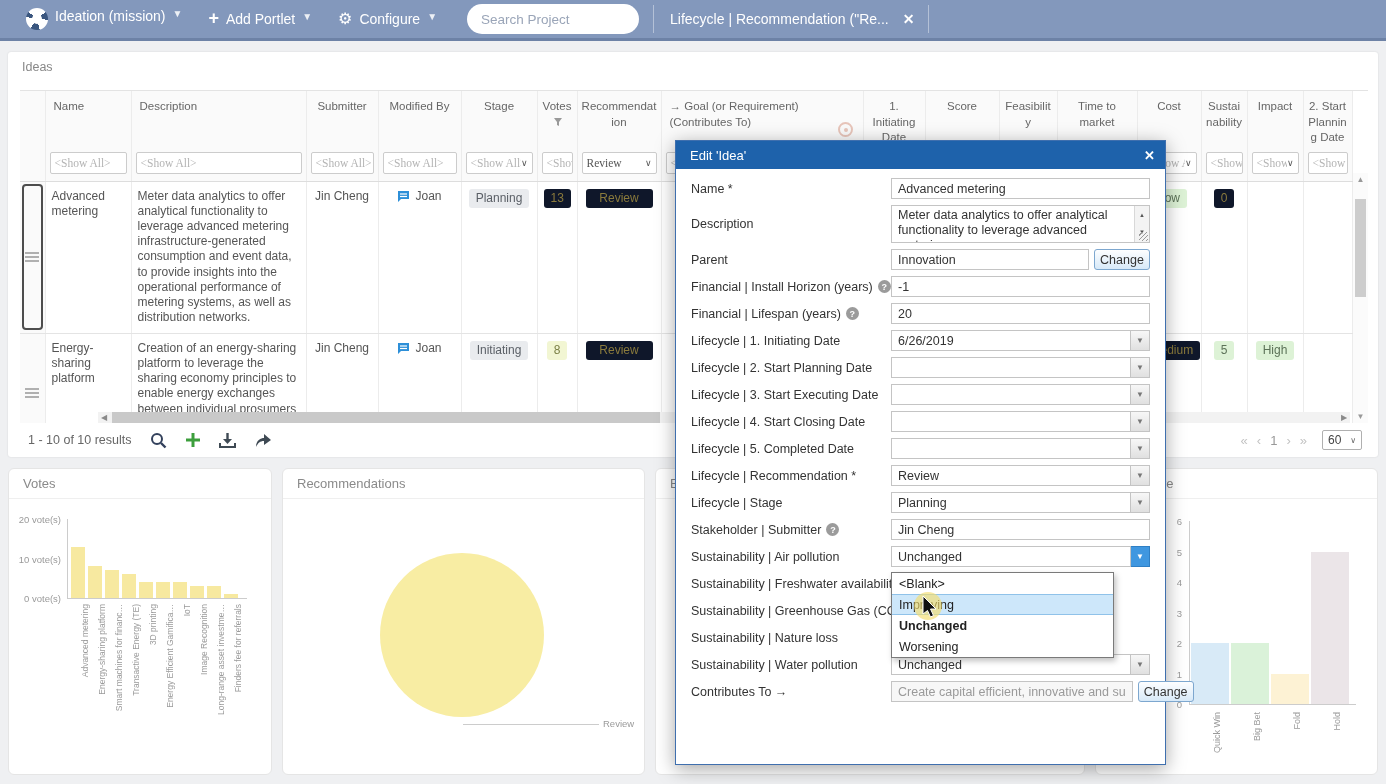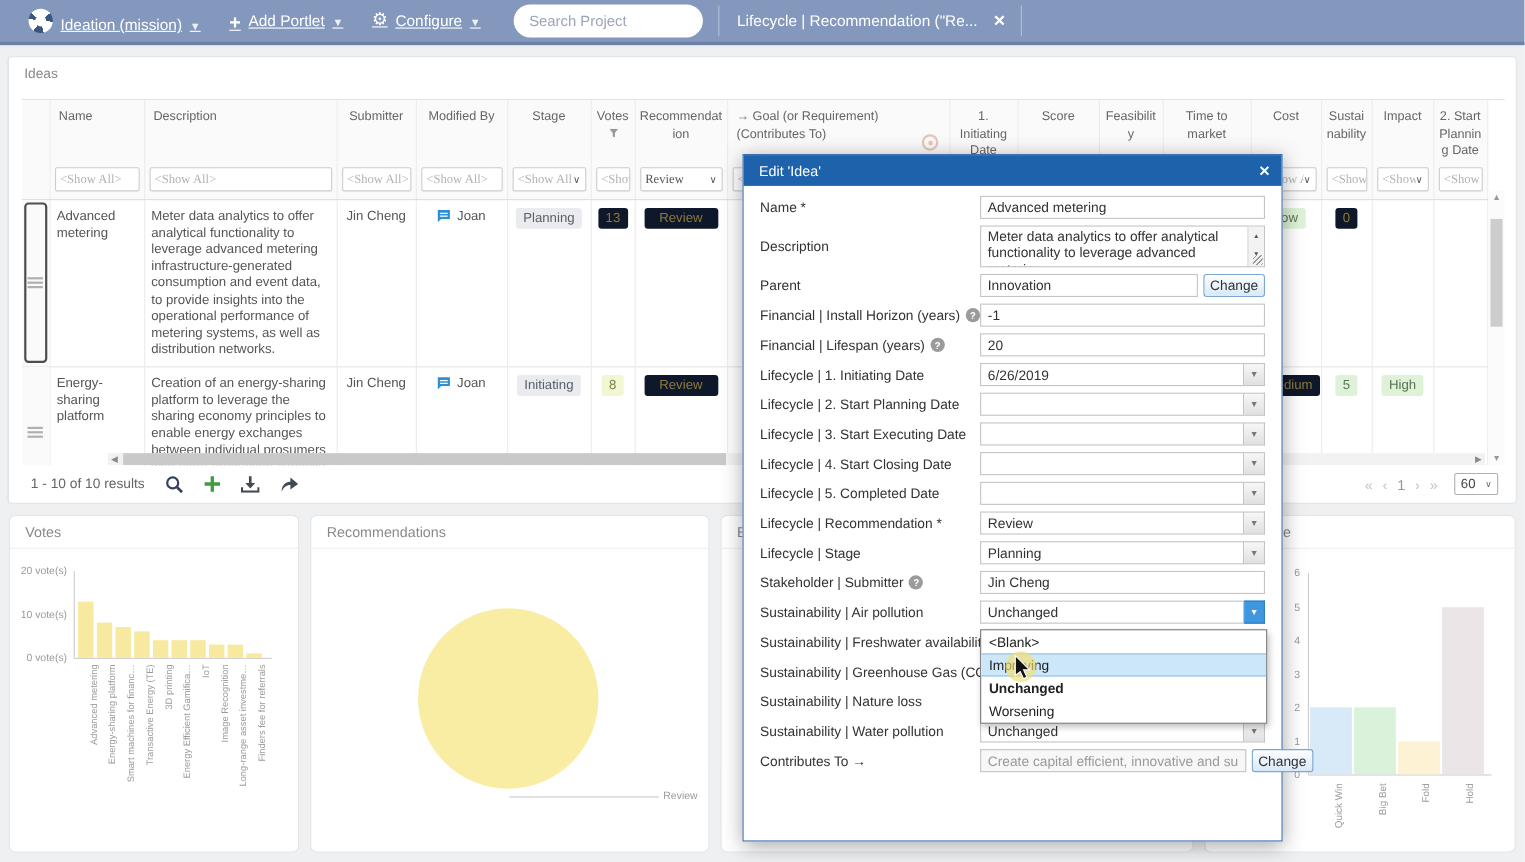--- a/index.html
+++ b/index.html
@@ -4,21 +4,21 @@
 <style>
   * { box-sizing: border-box; margin: 0; padding: 0; }
   html,body { width:1386px; height:784px; overflow:hidden;
     font-family:"Liberation Sans", sans-serif; background:#eff0f2; }
   #app { position:relative; width:1386px; height:784px; }
 
   
   #topbar { position:absolute; left:0; top:0; width:100%; height:41px;
     background:#8398bc; border-bottom:3px solid #6d82a6;
     display:flex; align-items:center; color:#fff; font-size:14px; }
-  .tb-item { display:flex; align-items:flex-end; gap:7px; margin-left:26px; cursor:default; white-space:nowrap;text-decoration:underline; }
+  .tb-item { display:flex; align-items:flex-start; gap:7px; margin-left:26px; cursor:default; white-space:nowrap; }
   .logo { width:22px; height:22px; border-radius:50%;
     background:conic-gradient(#fff 0 14%, #3a567f 14% 26%, #fff 26% 46%, #3a567f 46% 60%, #fff 60% 78%, #3a567f 78% 86%, #fff 86% 100%);
     position:relative; flex:0 0 auto; }
   .logo::after { content:""; position:absolute; left:6px; top:6px; width:10px; height:10px; border-radius:50%; background:#fff; }
   .caret { font-size:10px; color:rgba(255,255,255,.85); }
   .plus-glyph { font-size:18px; font-weight:bold; line-height:14px; }
   .gear-glyph { font-size:16px; line-height:16px; }
   #search-pill { margin-left:30px; width:172px; height:30px; background:#fff; border-radius:15px;
     display:flex; align-items:center; padding:0 14px; }
   #search-pill input { border:none; outline:none; width:100%; font-size:13.5px; color:#333;
@@ -123,21 +123,21 @@
     display:flex; flex-direction:column; align-items:center; justify-content:space-between; padding:2px 0; font-size:6px; color:#555; }
   .ta-resize { position:absolute; right:1px; bottom:1px; width:9px; height:9px;
     background:repeating-linear-gradient(135deg, transparent 0 2px, #999 2px 3px); }
   .combo-btn { width:19px; flex:0 0 auto; border:1px solid #c4c4c4; border-left:none;
     background:linear-gradient(#f7f7f7,#e0e0e0); display:flex; align-items:center; justify-content:center;
     font-size:8px; color:#777; }
   .combo-btn.open { background:#3f97e0; border-color:#2f7fc4; color:#fff; }
   .m-btn { margin-left:5px; flex:0 0 auto; width:56px; border:1px solid #7da7cf; border-radius:3px;
     background:linear-gradient(#fdfeff,#d7e9f8); font-size:12.5px; color:#333;
     display:flex; align-items:center; justify-content:center; cursor:default; }
-  #dd-list { position:absolute; left:215px; top:431px; width:261px; background:#fff; border:1px solid #7a7a7a;
+  #dd-list { position:absolute; left:215px; top:431px; width:223px; background:#fff; border:1px solid #7a7a7a;
     box-shadow:2px 3px 6px rgba(0,0,0,.25); z-index:150; }
   .dd-item { height:21px; display:flex; align-items:center; padding:0 7px; font-size:12.5px; color:#222; }
   .dd-item.hl { background:#cde7fa; border-top:1px solid #8fc2e9; border-bottom:1px solid #8fc2e9; height:21px; }
   .dd-item.bold { font-weight:bold; }
   #modal-footer { position:absolute; left:0; right:0; bottom:0; height:43px; background:#f0f0f0;
     border-top:1px solid #c9c9c9; display:flex; align-items:center; justify-content:flex-end; gap:8px; padding:0 10px; }
   .dlg-btn { min-width:42px; height:25px; padding:0 12px; border-radius:3px; border:1px solid #9ab8d4;
     background:linear-gradient(#fdfeff,#d7e9f8); font-size:12.5px; color:#333; display:flex; align-items:center; justify-content:center; cursor:default; }
   .dlg-btn.focus { border-color:#5c9ccc; box-shadow:0 0 2px #7fb3de; }
 

